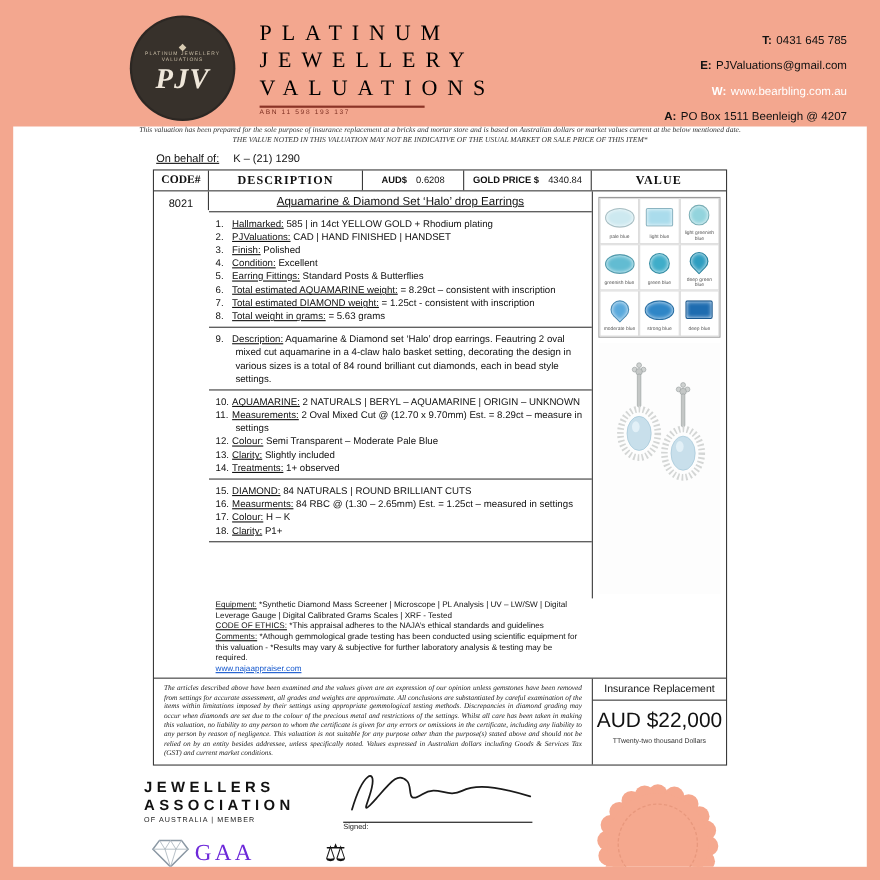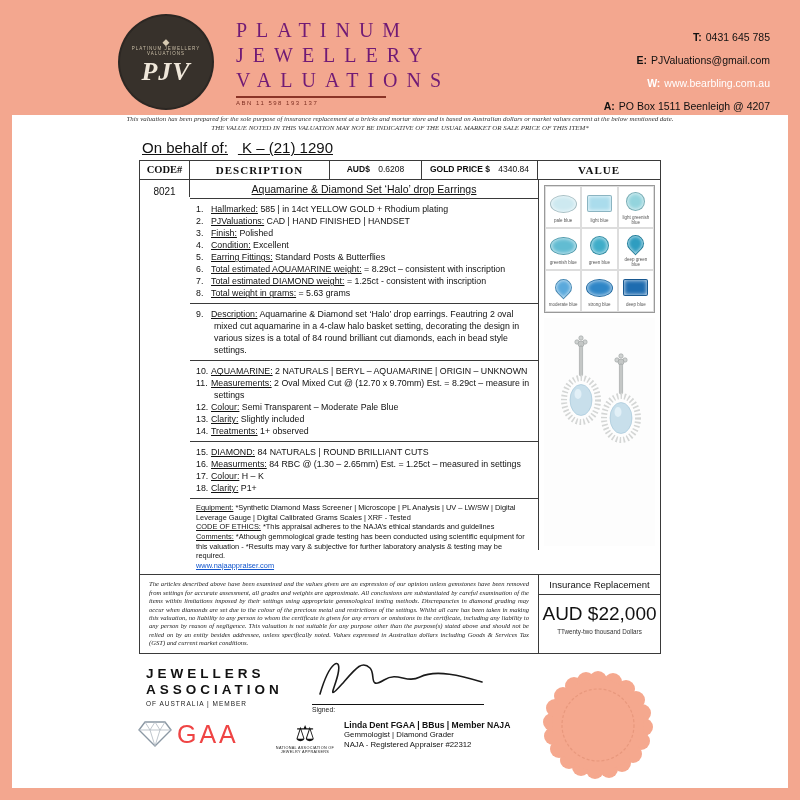--- a/index.html
+++ b/index.html
@@ -4,31 +4,31 @@
 <style>
   html,body{margin:0;padding:0;}
   .page{width:800px;height:800px;position:relative;background:#f3a78f;font-family:"Liberation Sans",sans-serif;color:#111;overflow:hidden;}
   
   .hdr{position:absolute;left:12px;top:0;right:12px;height:115px;}
   .logo-circle{position:absolute;left:108px;top:16px;width:92px;height:92px;border-radius:50%;background:#37312b;box-shadow:0 0 0 2px #2c2723;display:flex;flex-direction:column;align-items:center;justify-content:center;color:#efe7da;}
   .logo-ring-text{font-size:4.5px;letter-spacing:1px;color:#cbbfa8;text-align:center;}
   .logo-gem{font-size:9px;color:#d8cbb2;line-height:8px;}
   .logo-monogram{font-family:"Liberation Serif",serif;font-style:italic;font-size:26px;letter-spacing:1px;margin-top:1px;font-weight:bold;}
   .brand{position:absolute;left:224px;top:18px;}
-  .brand-line{font-family:"Liberation Serif",serif;font-size:20px;letter-spacing:9px;color:#701a75;line-height:25px;}
+  .brand-line{font-family:"Liberation Serif",serif;font-size:20px;letter-spacing:9px;color:#000000;line-height:25px;}
   .brand-rule{width:150px;height:2px;background:#8a3326;margin:3px 0 2px;}
   .abn{font-size:6px;letter-spacing:1.5px;color:#7d2f22;}
   .contacts{position:absolute;right:18px;top:26px;text-align:right;font-size:10.5px;line-height:23px;}
   .contact-line .c-label{font-weight:bold;margin-right:4px;}
   .contact-line.light{color:#fff;}
   
   .paper{position:absolute;left:12px;top:115px;right:12px;bottom:12px;background:#fff;overflow:hidden;}
   .cert-title{margin:12px 0 2px;text-align:center;font-family:"Liberation Serif",serif;font-weight:bold;font-size:29px;letter-spacing:1.5px;}
   .intro{width:650px;margin:0 auto;text-align:center;font:italic 6.9px "Liberation Serif",serif;line-height:8.6px;color:#333;}
-  .behalf{margin:7px 0 4px 130px;font-size:15px;text-decoration:underline;}
+  .behalf{margin:7px 0 4px 130px;font-size:10px;}
   .behalf .b-label{text-decoration:underline;margin-right:10px;}
   
   .vtable{width:522px;margin:0 auto;border:1.5px solid #3a3a3a;box-sizing:border-box;}
   .t-head{display:flex;border-bottom:1.2px solid #3a3a3a;align-items:stretch;}
   .th{padding:3px 2px;text-align:center;border-right:1px solid #3a3a3a;box-sizing:border-box;}
   .th:last-child{border-right:none;}
   .th-code{width:50px;font-family:"Liberation Serif",serif;font-weight:bold;font-size:10.5px;}
   .th-desc{width:140px;font-family:"Liberation Serif",serif;font-weight:bold;font-size:11px;letter-spacing:1px;}
   .th-aud{width:92px;font-size:8.5px;}
   .th-gold{width:116px;font-size:8.5px;}
@@ -37,21 +37,21 @@
   .rate-value{margin-left:6px;}
   .t-body{display:flex;align-items:flex-start;}
   .code-col{width:50px;border-right:1px solid #3a3a3a;text-align:center;font-size:10px;padding-top:6px;box-sizing:border-box;}
   .desc-area{flex:1;display:flex;flex-direction:column;min-width:0;}
   .item-title{border-bottom:1px solid #3a3a3a;text-align:center;font-size:10.5px;text-decoration:underline;padding:3px 2px;}
   .sec{border-bottom:1px solid #3a3a3a;padding:4px 6px;font-size:8.8px;line-height:12px;}
   .sec.last{border-bottom:none;flex:1;}
   .li{padding-left:18px;text-indent:-18px;}
   .num{display:inline-block;width:15px;text-indent:0;}
   .lab{text-decoration:underline;}
-  .eq{font-size:7.4px;line-height:9.6px;}
+  .eq{font-size:7.4px;line-height:9.6px;margin-top:48px;}
   .eq .lab{font-weight:normal;}
   .eq-link{color:#1155cc;text-decoration:underline;font-size:7.4px;}
   .value-col{width:122px;border-left:1px solid #3a3a3a;box-sizing:border-box;display:flex;flex-direction:column;}
   
   .gem-box{margin:5px 5px 2px;border:1px solid #9a9a9a;display:grid;grid-template-columns:repeat(3,1fr);background:#fff;}
   .gem-cell{border:0.5px solid #ddd;height:42px;display:flex;flex-direction:column;align-items:center;justify-content:center;padding:1px;box-sizing:border-box;}
   .stone-wrap{height:24px;display:flex;align-items:center;justify-content:center;}
   .stone{border:1px solid rgba(0,0,0,.18);box-shadow:inset 0 0 4px rgba(255,255,255,.9);}
   .stone.oval{width:25px;height:16px;border-radius:50%;}
   .stone.round{width:17px;height:17px;border-radius:50%;}
@@ -61,32 +61,32 @@
   .earring-photo{flex:1;margin:3px 5px 4px;background:#fdfdfd;display:flex;align-items:center;justify-content:center;}
   
   .t-foot{display:flex;border-top:1.2px solid #3a3a3a;align-items:stretch;}
   .legal{flex:1;padding:5px 9px;font:italic 6.6px "Liberation Serif",serif;line-height:8.4px;color:#222;text-align:justify;}
   .insurance{width:122px;border-left:1px solid #3a3a3a;box-sizing:border-box;text-align:center;}
   .ins-label{font-size:9.5px;border-bottom:1px solid #3a3a3a;padding:4px 2px;}
   .ins-amount{font-size:19px;padding-top:8px;}
   .ins-words{font-size:6.3px;color:#333;margin-top:3px;}
   
   .pfooter{position:relative;height:122px;margin-top:4px;}
-  .ja{position:absolute;left:134px;top:8px;}
+  .ja{position:absolute;left:119px;top:8px;}
   .ja-l1,.ja-l2{font-size:13.5px;letter-spacing:4px;font-weight:600;line-height:16px;}
   .ja-l3{font-size:6.5px;letter-spacing:1px;margin-top:2px;color:#222;}
   .sig-wrap{position:absolute;left:300px;top:-6px;width:200px;}
   .sig-rule{width:172px;border-bottom:1px solid #111;margin-top:-4px;}
   .signed-label{font-size:6.8px;color:#222;margin-top:1px;}
   .appraiser{position:absolute;left:332px;top:62px;line-height:10px;}
   .app-name{font-size:8.6px;font-weight:bold;}
   .app-role,.app-reg{font-size:7.8px;}
   .gaa{position:absolute;left:126px;top:62px;width:130px;}
   .gaa-row{display:flex;align-items:center;gap:5px;}
-  .gaa-acronym{font-size:25px;letter-spacing:3px;color:#ef4444;font-family:Liberation Sans, sans-serif;}
+  .gaa-acronym{font-size:21px;letter-spacing:3px;color:#6d28d9;font-family:Liberation Serif, serif;}
   .naja{position:absolute;left:262px;top:64px;width:62px;text-align:center;}
   .naja-scales{font-size:22px;line-height:24px;}
   .naja-caption{font-size:3.8px;letter-spacing:.3px;color:#222;line-height:4.6px;}
   .seal{position:absolute;left:528px;top:12px;}
 </style>
 </head>
 <body>
 
 <div class="page">
 
@@ -376,25 +376,20 @@
       </div>
 
       <div class="sig-wrap">
         <svg width="180" height="52" viewBox="0 0 180 52">
           <path d="M8 42 C18 8 30 4 26 22 C23 36 14 50 30 32 C44 16 50 8 58 16 C64 22 56 38 72 28 C86 19 94 32 108 25 C124 17 150 24 170 30" fill="none" stroke="#1a1a1a" stroke-width="1.6" stroke-linecap="round"></path>
         </svg>
         <div class="sig-rule"></div>
         <div class="signed-label">Signed:</div>
       </div>
 
-      <div class="appraiser">
-        <div class="app-name">Linda Dent  FGAA | BBus | Member NAJA</div>
-        <div class="app-role">Gemmologist | Diamond Grader</div>
-        <div class="app-reg">NAJA - Registered Appraiser #22312</div>
-      </div>
 
       <div class="gaa">
         <div class="gaa-row">
           <svg width="34" height="28" viewBox="0 0 34 28">
             <path d="M7 2 L27 2 L33 10 L17 26 L1 10 Z" fill="none" stroke="#8b98a4" stroke-width="1.4"></path>
             <path d="M1 10 L33 10 M7 2 L12 10 L17 26 M27 2 L22 10 L17 26 M12 10 L17 2 L22 10" fill="none" stroke="#aeb8c0" stroke-width="0.8"></path>
           </svg>
           <span class="gaa-acronym">GAA</span>
         </div>
 

